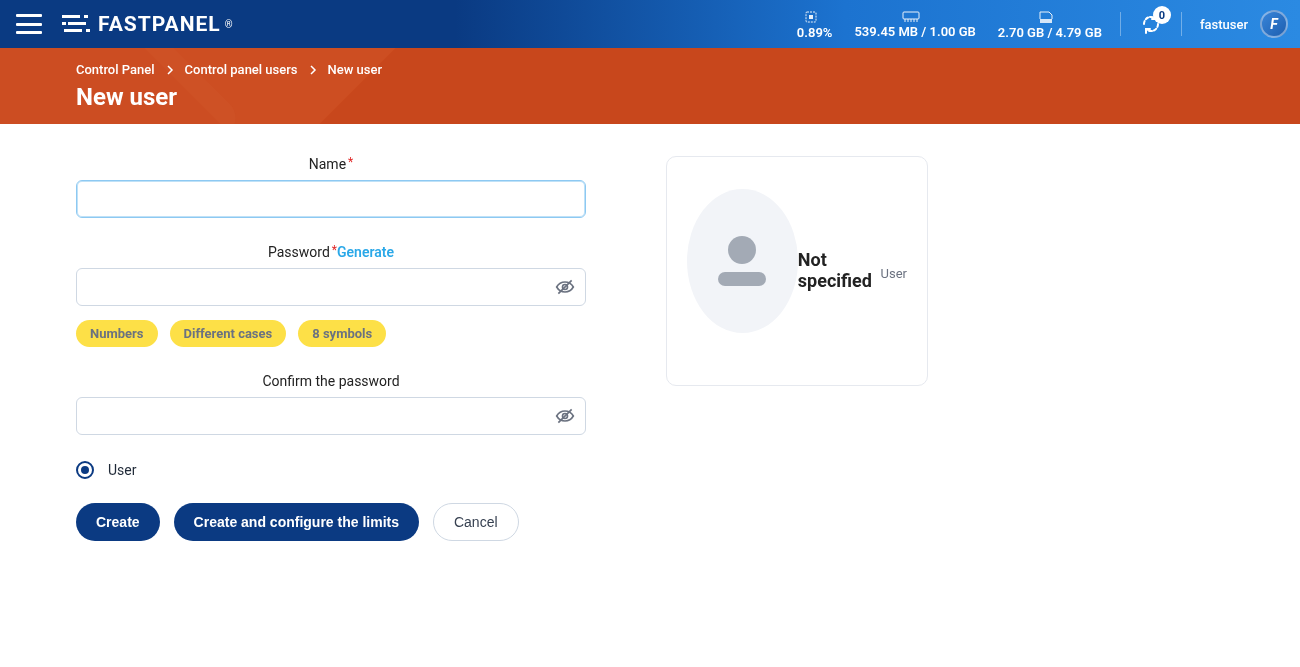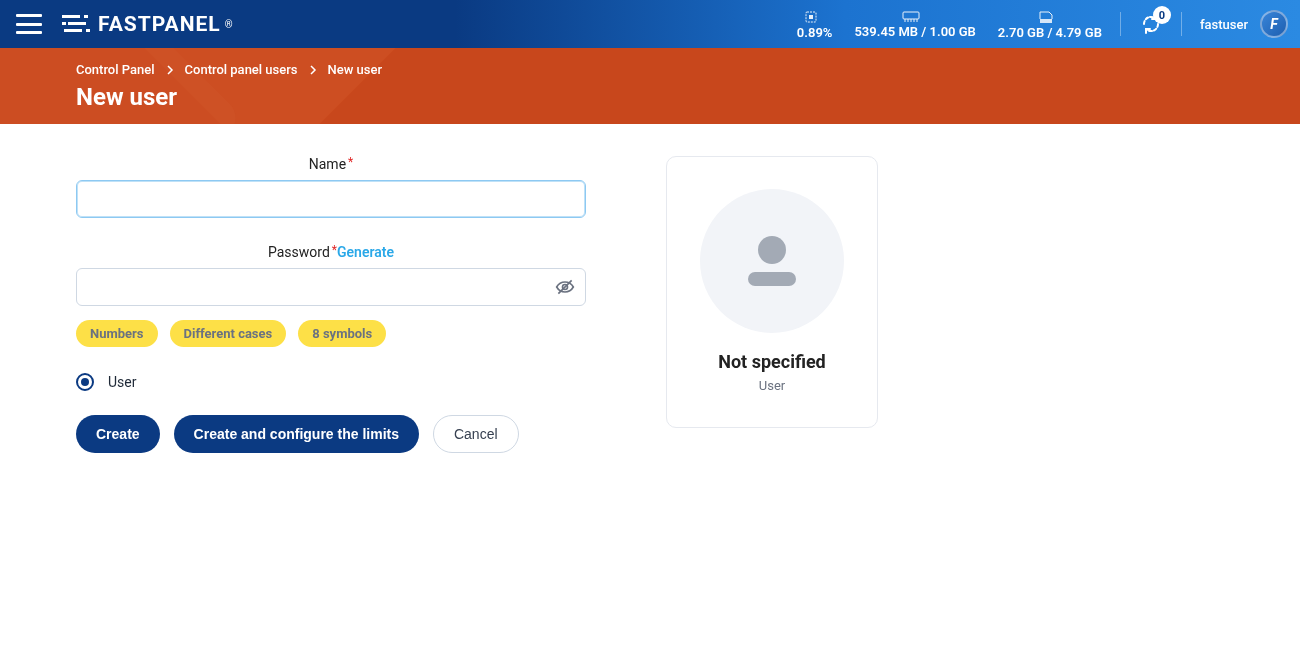--- a/index.html
+++ b/index.html
@@ -122,22 +122,22 @@
   .actions { display:flex; gap:14px; margin-top: 24px; }
   .btn {
     border-radius: 20px; padding: 10px 20px; font-size:14px; font-weight:700;
     cursor:pointer; border:none;
   }
   .btn-primary { background:#0b3a82; color:#fff; }
   .btn-outline { background:#fff; color:#374151; border:1px solid #cfd8e3; font-weight:500; }
 
   
   .card {
-    width: 212px; border:1px solid #e6e9ef; border-radius:10px;
-    padding: 32px 20px 34px; display:flex; flex-direction:column; align-items:center;
+    width: 262px; border:1px solid #e6e9ef; border-radius:10px;
+    padding: 32px 20px 34px; display:flex; flex-direction:row; align-items:center;
   }
   .avatar-big {
     width:144px; height:144px; border-radius:50%; background:#f2f4f8;
     display:flex; flex-direction:column; align-items:center; justify-content:center;
     margin-bottom: 18px;
   }
   .avatar-big .head { width:28px; height:28px; border-radius:50%; background:#a3aab5; margin-bottom:8px; }
   .avatar-big .body { width:48px; height:14px; border-radius:10px; background:#a3aab5; }
   .card-name { font-size:18px; font-weight:700; color:#222; }
   .card-role { font-size:13px; color:#6b7280; margin-top:6px; }
@@ -262,20 +262,35 @@
             </svg>
         </span>
       </div>
       <div class="chips">
         <span class="chip">Numbers</span>
         <span class="chip">Different cases</span>
         <span class="chip">8 symbols</span>
       </div>
     </div>
 
+    <div class="field">
+      <div class="label-row">
+        <span class="label">Confirm the password</span>
+      </div>
+      <div class="input-wrap">
+        <input class="text-input" type="password" value="" style="">
+        <span class="eye-btn">
+          <svg width="20" height="20" viewBox="0 0 24 24">
+              <path d="M2 12s3.5-6 10-6 10 6 10 6-3.5 6-10 6S2 12 2 12z" fill="none" stroke="#6b7280" stroke-width="2"></path>
+              <circle cx="12" cy="12" r="3" fill="none" stroke="#6b7280" stroke-width="2"></circle>
+              <line x1="4" y1="20" x2="20" y2="4" stroke="#6b7280" stroke-width="2"></line>
+            </svg>
+        </span>
+      </div>
+    </div>
 
     <div class="field" style="margin-bottom:10px">
       <div class="radio-row">
         <span class="radio checked"></span>
         <span>User</span>
       </div>
     </div>
 
     <div class="actions">
       <button class="btn btn-primary">Create</button>

